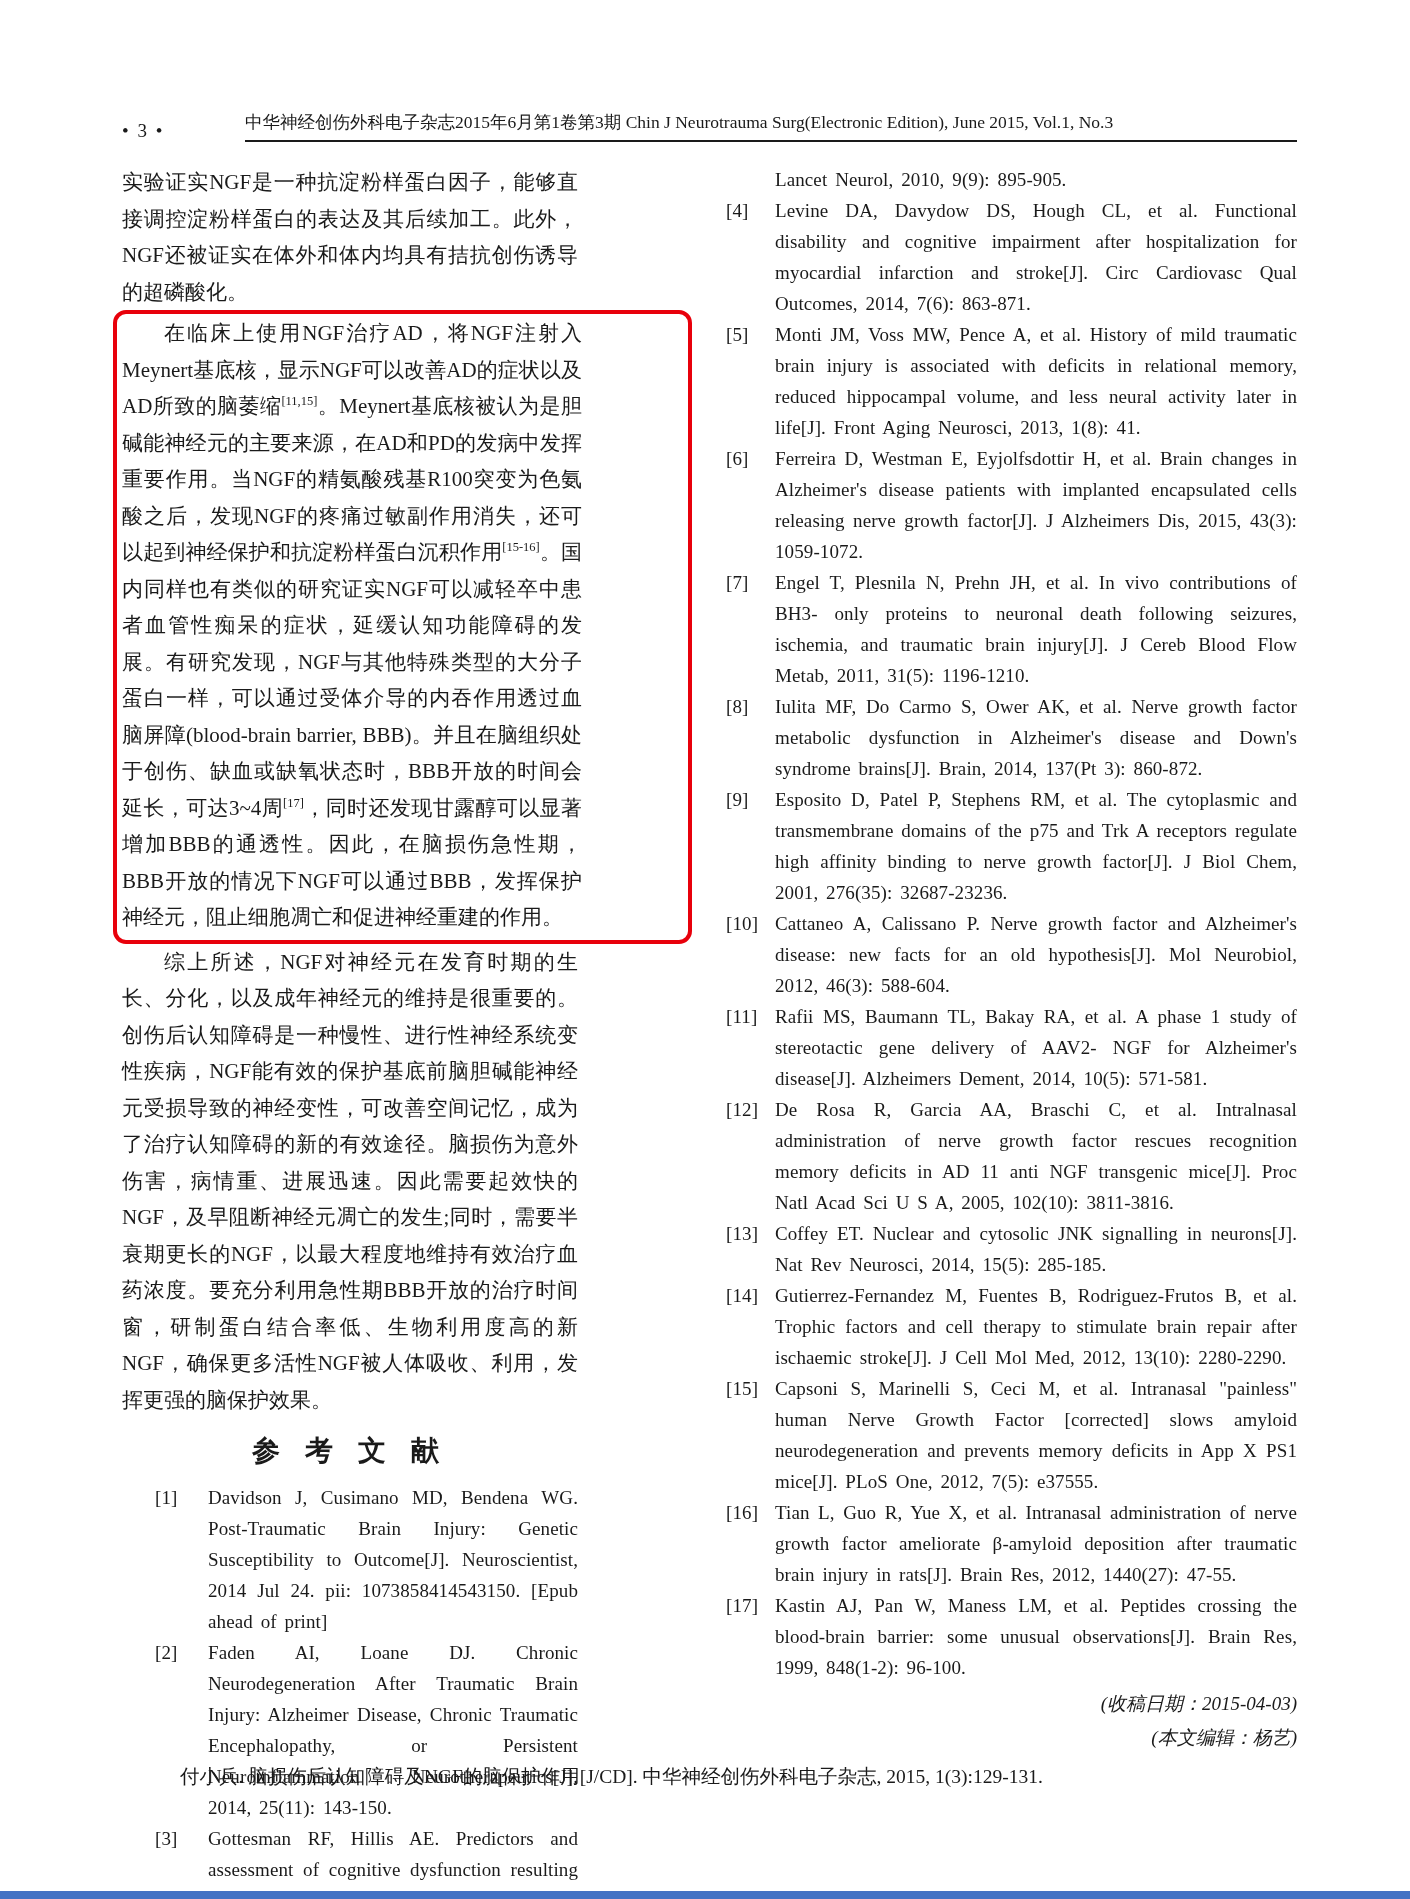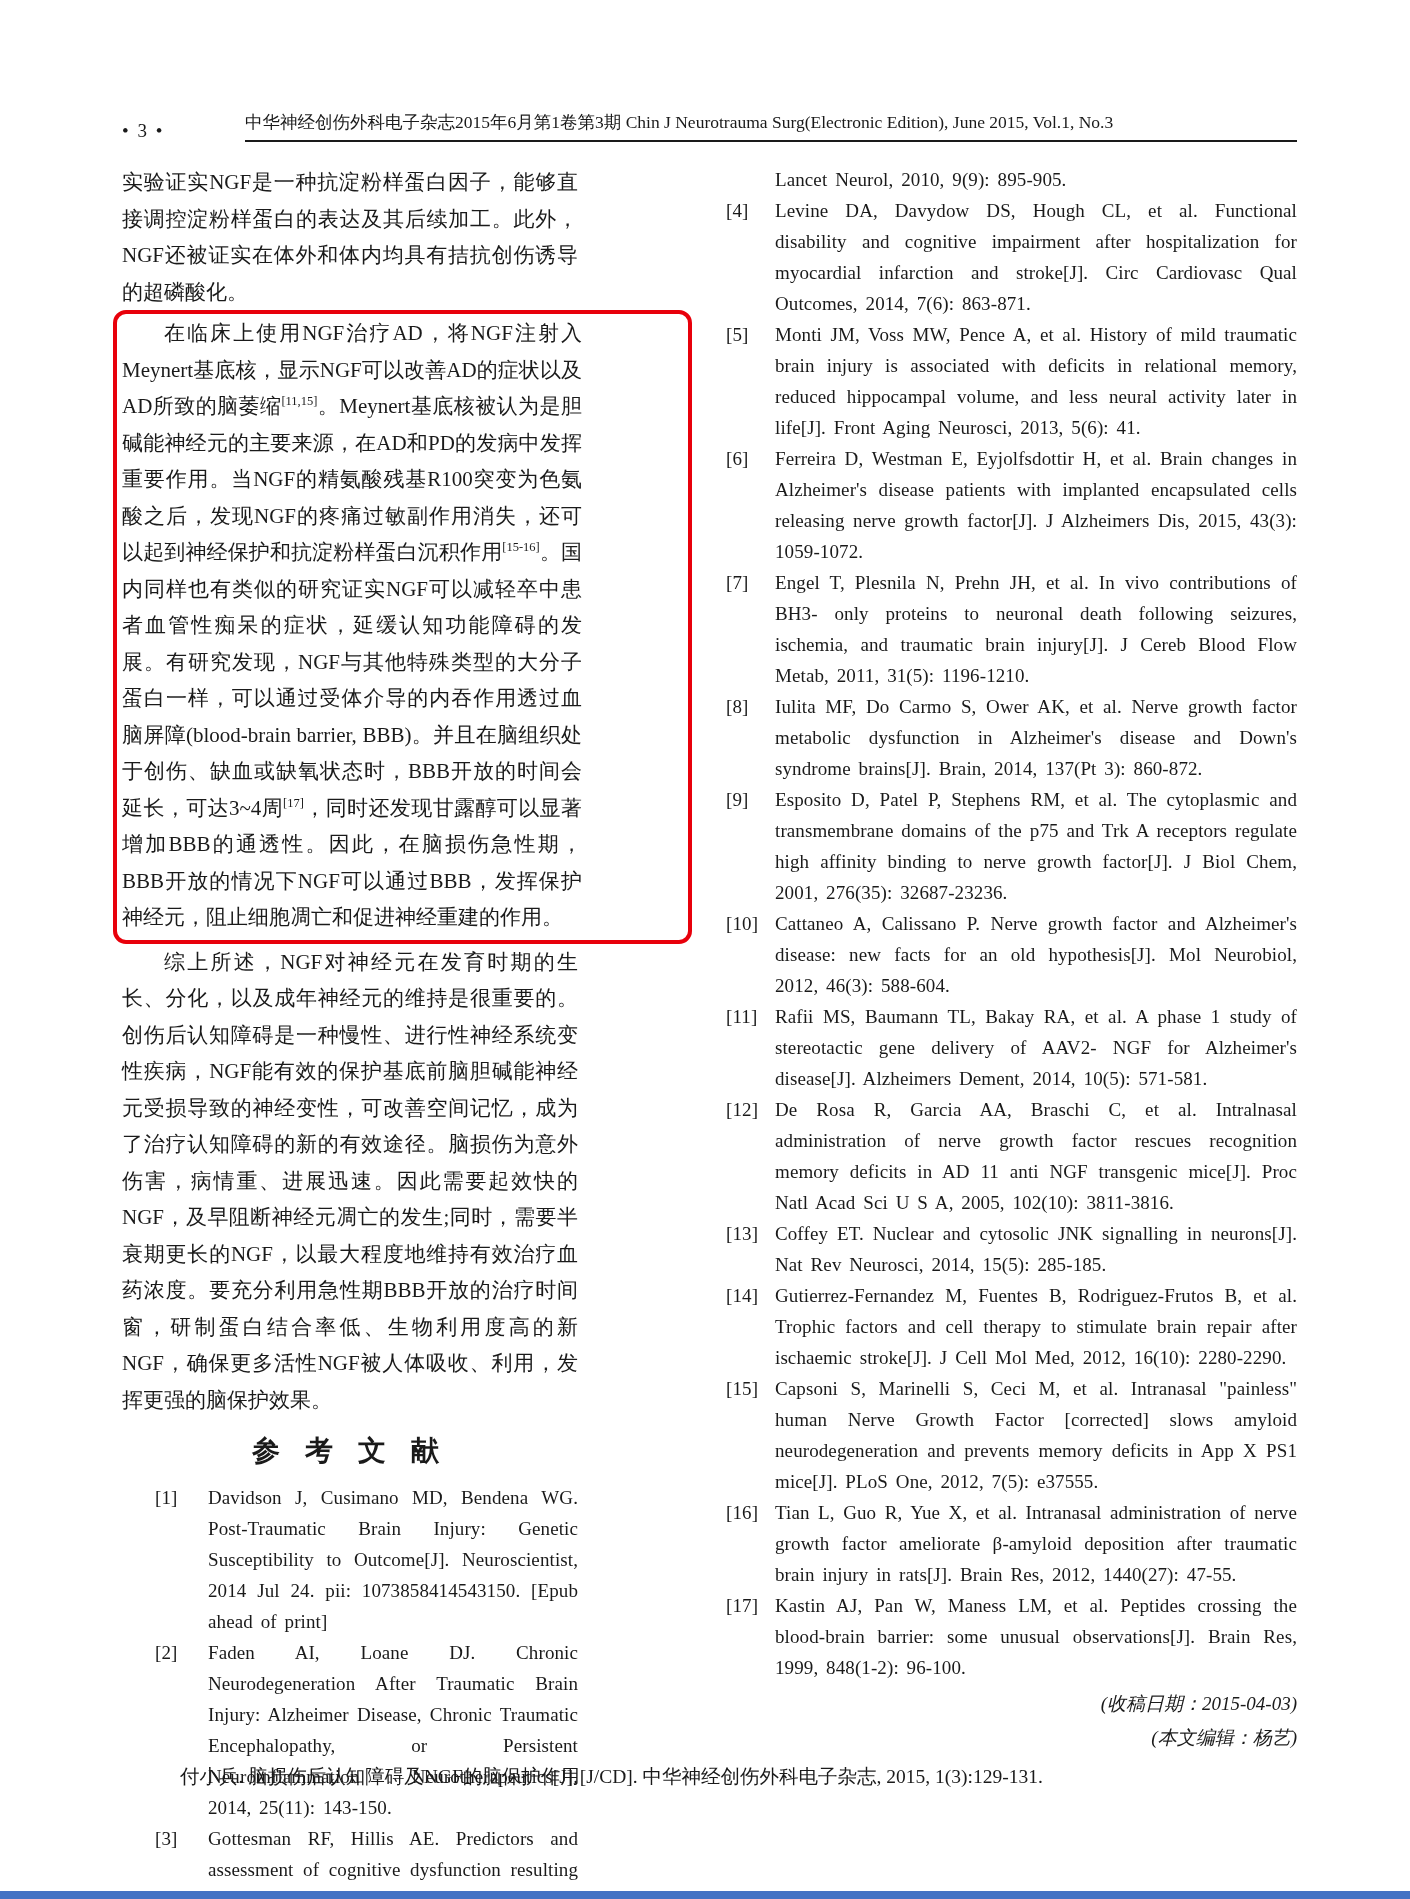--- a/index.html
+++ b/index.html
@@ -101,21 +101,21 @@
 
     <div class="col-right">
       <div class="ref-list">
         <div class="ref-cont">Lancet Neurol, 2010, 9(9): 895-905.</div>
         <div class="ref">
           <span class="ref-num">[4]</span>
           <span class="ref-body">Levine DA, Davydow DS, Hough CL, et al. Functional disability and cognitive impairment after hospitalization for myocardial infarction and stroke[J]. Circ Cardiovasc Qual Outcomes, 2014, 7(6): 863-871.</span>
         </div>
         <div class="ref">
           <span class="ref-num">[5]</span>
-          <span class="ref-body">Monti JM, Voss MW, Pence A, et al. History of mild traumatic brain injury is associated with deficits in relational memory, reduced hippocampal volume, and less neural activity later in life[J]. Front Aging Neurosci, 2013, 5(6): 41.</span>
+          <span class="ref-body">Monti JM, Voss MW, Pence A, et al. History of mild traumatic brain injury is associated with deficits in relational memory, reduced hippocampal volume, and less neural activity later in life[J]. Front Aging Neurosci, 2013, 1(8): 41.</span>
         </div>
         <div class="ref">
           <span class="ref-num">[6]</span>
           <span class="ref-body">Ferreira D, Westman E, Eyjolfsdottir H, et al. Brain changes in Alzheimer's disease patients with implanted encapsulated cells releasing nerve growth factor[J]. J Alzheimers Dis, 2015, 43(3): 1059-1072.</span>
         </div>
         <div class="ref">
           <span class="ref-num">[7]</span>
           <span class="ref-body">Engel T, Plesnila N, Prehn JH, et al. In vivo contributions of BH3- only proteins to neuronal death following seizures, ischemia, and traumatic brain injury[J]. J Cereb Blood Flow Metab, 2011, 31(5): 1196-1210.</span>
         </div>
         <div class="ref">
@@ -137,21 +137,21 @@
         <div class="ref">
           <span class="ref-num">[12]</span>
           <span class="ref-body">De Rosa R, Garcia AA, Braschi C, et al. Intralnasal administration of nerve growth factor rescues recognition memory deficits in AD 11 anti NGF transgenic mice[J]. Proc Natl Acad Sci U S A, 2005, 102(10): 3811-3816.</span>
         </div>
         <div class="ref">
           <span class="ref-num">[13]</span>
           <span class="ref-body">Coffey ET. Nuclear and cytosolic JNK signalling in neurons[J]. Nat Rev Neurosci, 2014, 15(5): 285-185.</span>
         </div>
         <div class="ref">
           <span class="ref-num">[14]</span>
-          <span class="ref-body">Gutierrez-Fernandez M, Fuentes B, Rodriguez-Frutos B, et al. Trophic factors and cell therapy to stimulate brain repair after ischaemic stroke[J]. J Cell Mol Med, 2012, 16(10): 2280-2290.</span>
+          <span class="ref-body">Gutierrez-Fernandez M, Fuentes B, Rodriguez-Frutos B, et al. Trophic factors and cell therapy to stimulate brain repair after ischaemic stroke[J]. J Cell Mol Med, 2012, 13(10): 2280-2290.</span>
         </div>
         <div class="ref">
           <span class="ref-num">[15]</span>
           <span class="ref-body">Capsoni S, Marinelli S, Ceci M, et al. Intranasal "painless" human Nerve Growth Factor [corrected] slows amyloid neurodegeneration and prevents memory deficits in App X PS1 mice[J]. PLoS One, 2012, 7(5): e37555.</span>
         </div>
         <div class="ref">
           <span class="ref-num">[16]</span>
           <span class="ref-body">Tian L, Guo R, Yue X, et al. Intranasal administration of nerve growth factor ameliorate β-amyloid deposition after traumatic brain injury in rats[J]. Brain Res, 2012, 1440(27): 47-55.</span>
         </div>
         <div class="ref">

